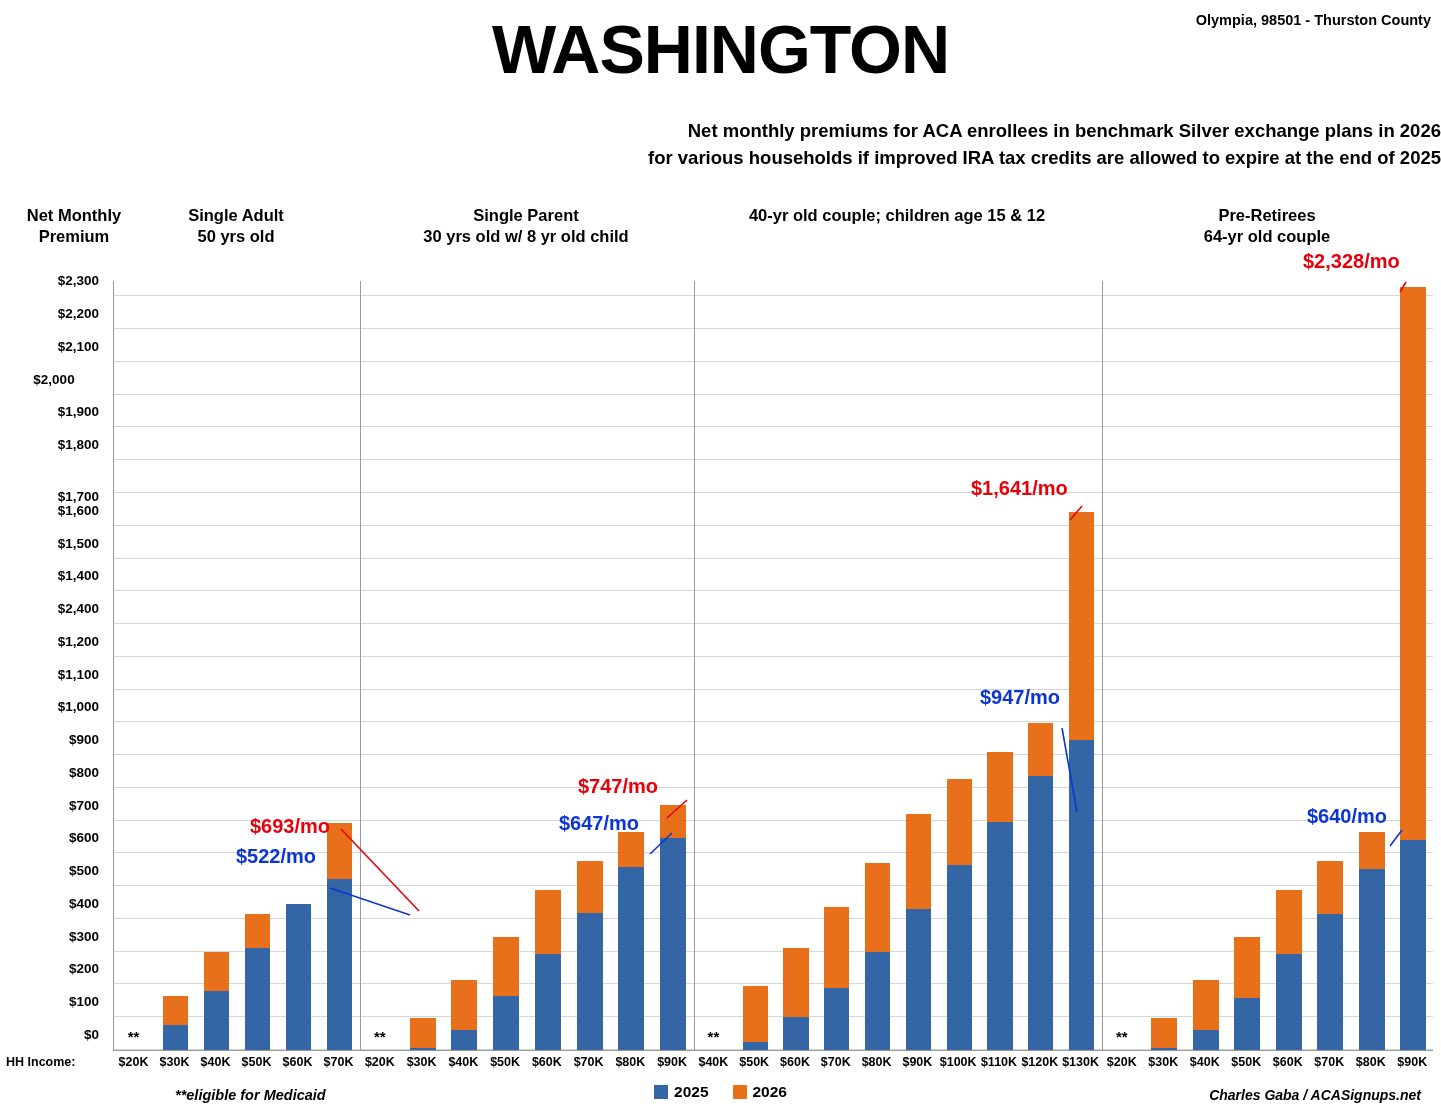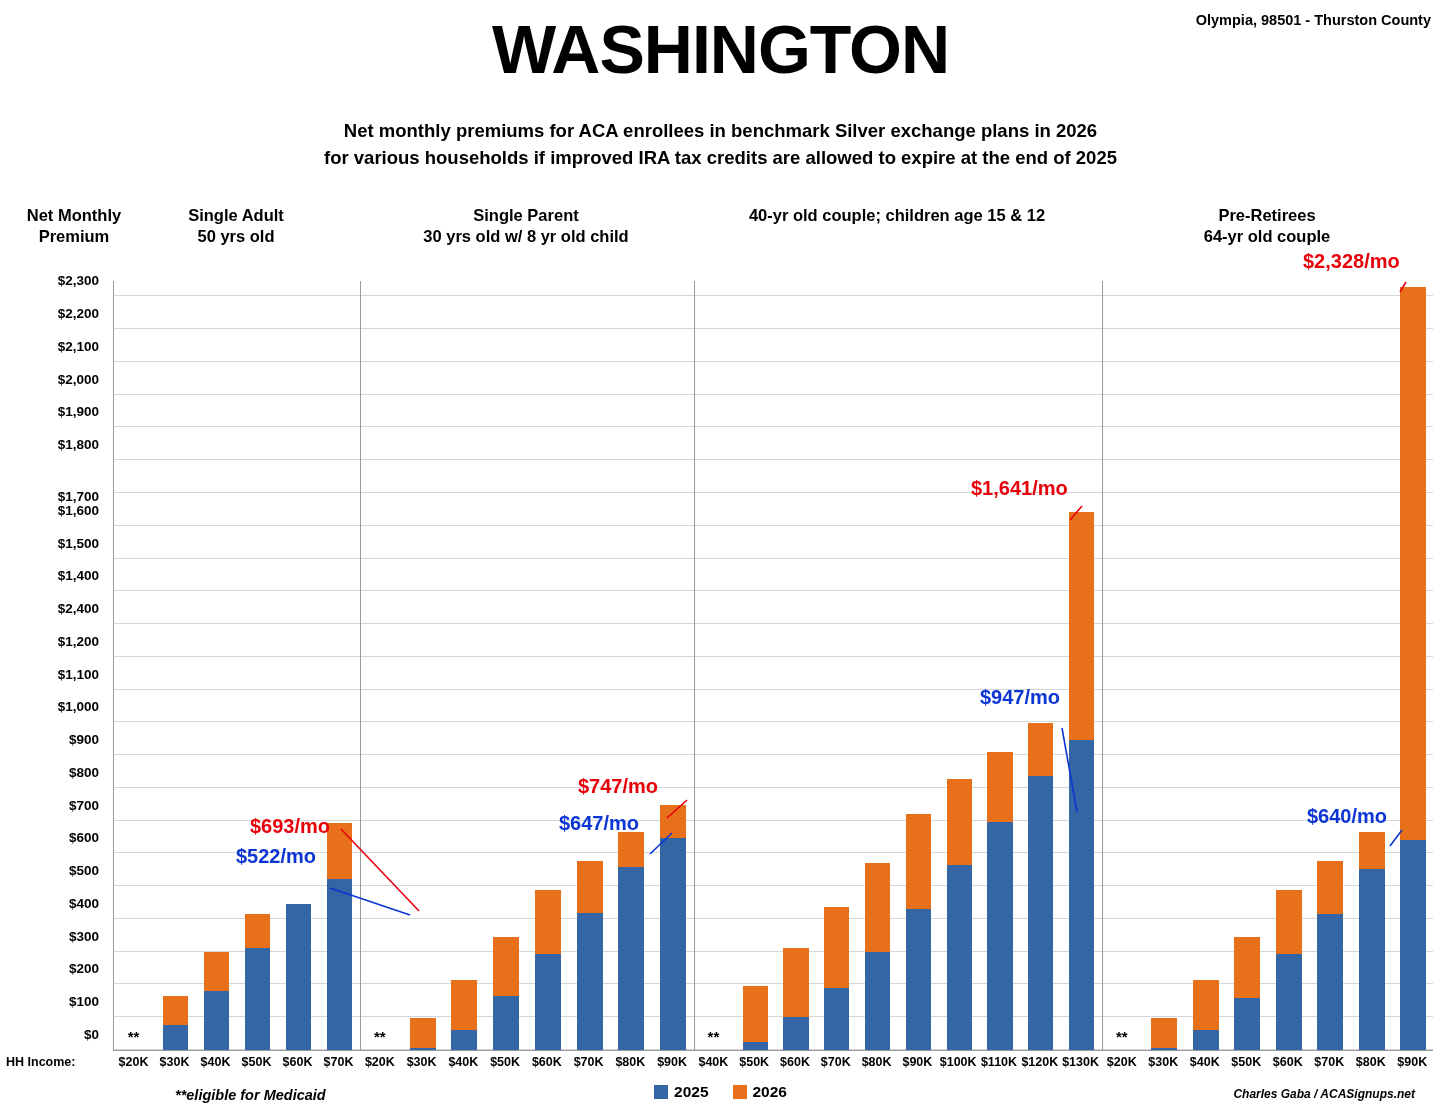--- a/index.html
+++ b/index.html
@@ -32,21 +32,21 @@
     font-size: 68px;
     font-weight: bold;
     letter-spacing: -1px;
     line-height: 1.05;
   }
   #subtitle {
     position: absolute;
     top: 118px;
     left: 0;
     width: 1441px;
-    text-align: center;
+    text-align: right;
     font-size: 18.5px;
     font-weight: bold;
     line-height: 1.45;
   }
   #y-axis-title {
     position: absolute;
     left: 14px;
     top: 205px;
     width: 120px;
     text-align: center;
@@ -138,23 +138,23 @@
   #medicaid-note {
     position: absolute;
     left: 175px;
     top: 1087px;
     font-size: 14.5px;
     font-weight: bold;
     font-style: italic;
   }
   #credit {
     position: absolute;
-    right: 26px;
+    right: 20px;
     top: 1087px;
-    font-size: 12px;
+    font-size: 14px;
     font-weight: bold;
     font-style: italic;
   }
   #legend {
     position: absolute;
     left: 0;
     width: 1441px;
     top: 1083px;
     text-align: center;
     font-size: 15.5px;
@@ -235,21 +235,21 @@
     <div class="ytick" style="bottom: 491.489px; right: 1334px;">$1,500</div>
     <div class="gridline" style="bottom: 524.255px;"></div>
     <div class="ytick" style="bottom: 524.255px; right: 1334px;">$1,600</div>
     <div class="gridline" style="bottom: 557.021px;"></div>
     <div class="ytick" style="bottom: 538px; right: 1334px;">$1,700</div>
     <div class="gridline" style="bottom: 589.787px;"></div>
     <div class="ytick" style="bottom: 589.787px; right: 1334px;">$1,800</div>
     <div class="gridline" style="bottom: 622.553px;"></div>
     <div class="ytick" style="bottom: 622.553px; right: 1334px;">$1,900</div>
     <div class="gridline" style="bottom: 655.319px;"></div>
-    <div class="ytick" style="bottom: 655.319px; right: 1334px;">$2,000</div>
+    <div class="ytick" style="bottom: 655.319px; right: 1334px; text-align: center;">$2,000</div>
     <div class="gridline" style="bottom: 688.085px;"></div>
     <div class="ytick" style="bottom: 688.085px; right: 1334px;">$2,100</div>
     <div class="gridline" style="bottom: 720.851px;"></div>
     <div class="ytick" style="bottom: 720.851px; right: 1334px;">$2,200</div>
     <div class="gridline" style="bottom: 753.617px;"></div>
     <div class="ytick" style="bottom: 753.617px; right: 1334px;">$2,300</div>
     <div class="sep" style="left: 246px;"></div>
     <div class="bar" style="left: 48.79px; width: 25.42px; height: 54.3915px;">
       <div class="seg2026" style="bottom: 24.5745px; height: 29.817px;"></div>
       <div class="seg2025" style="height: 24.5745px;"></div>

